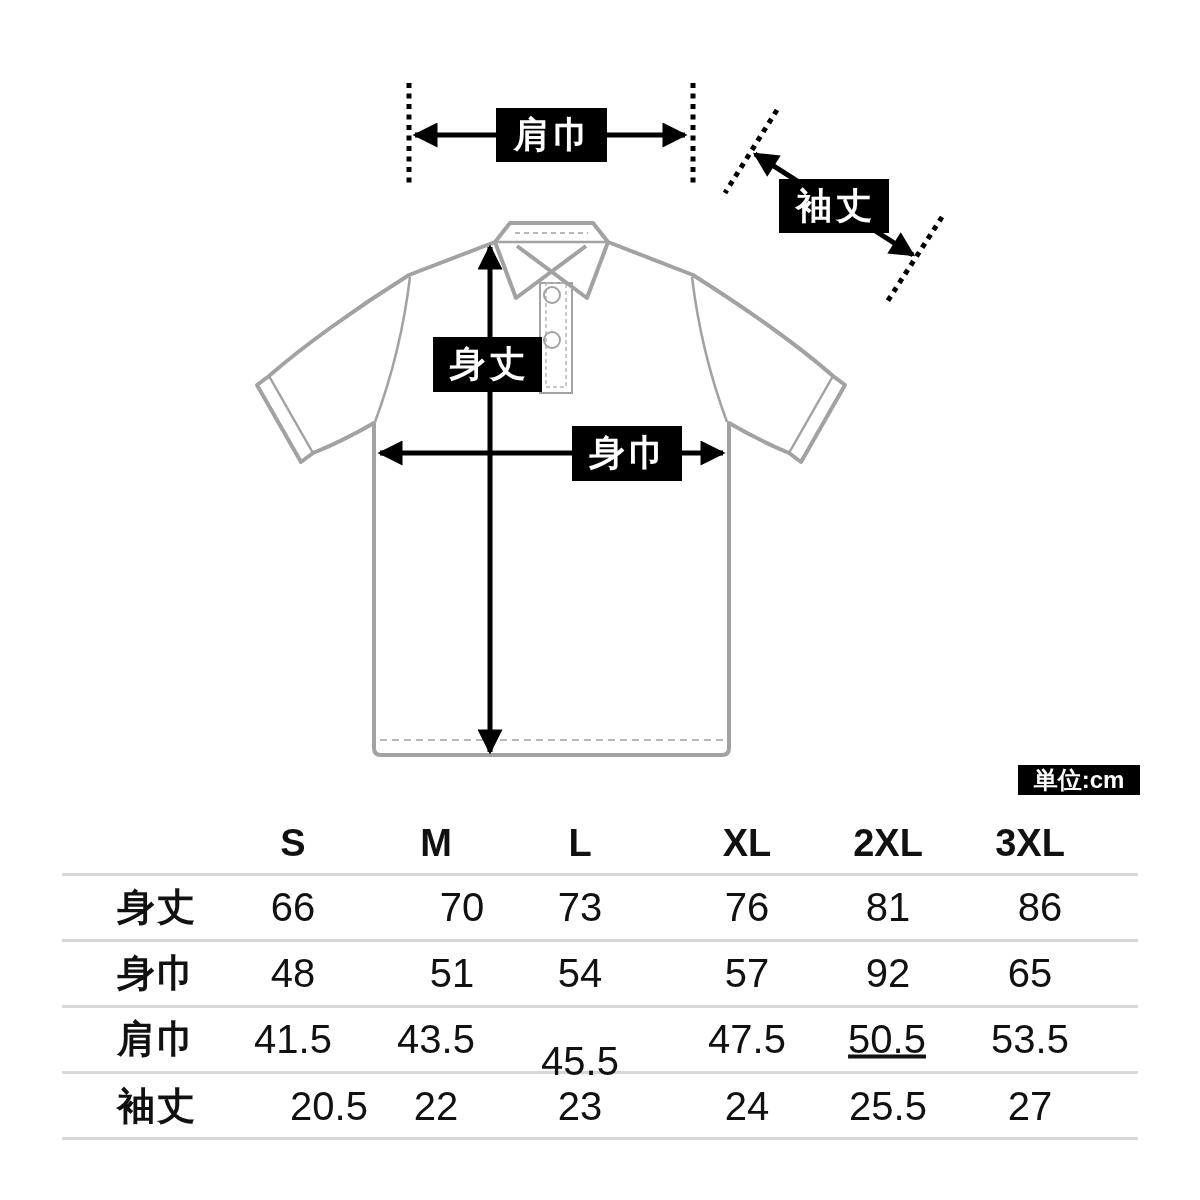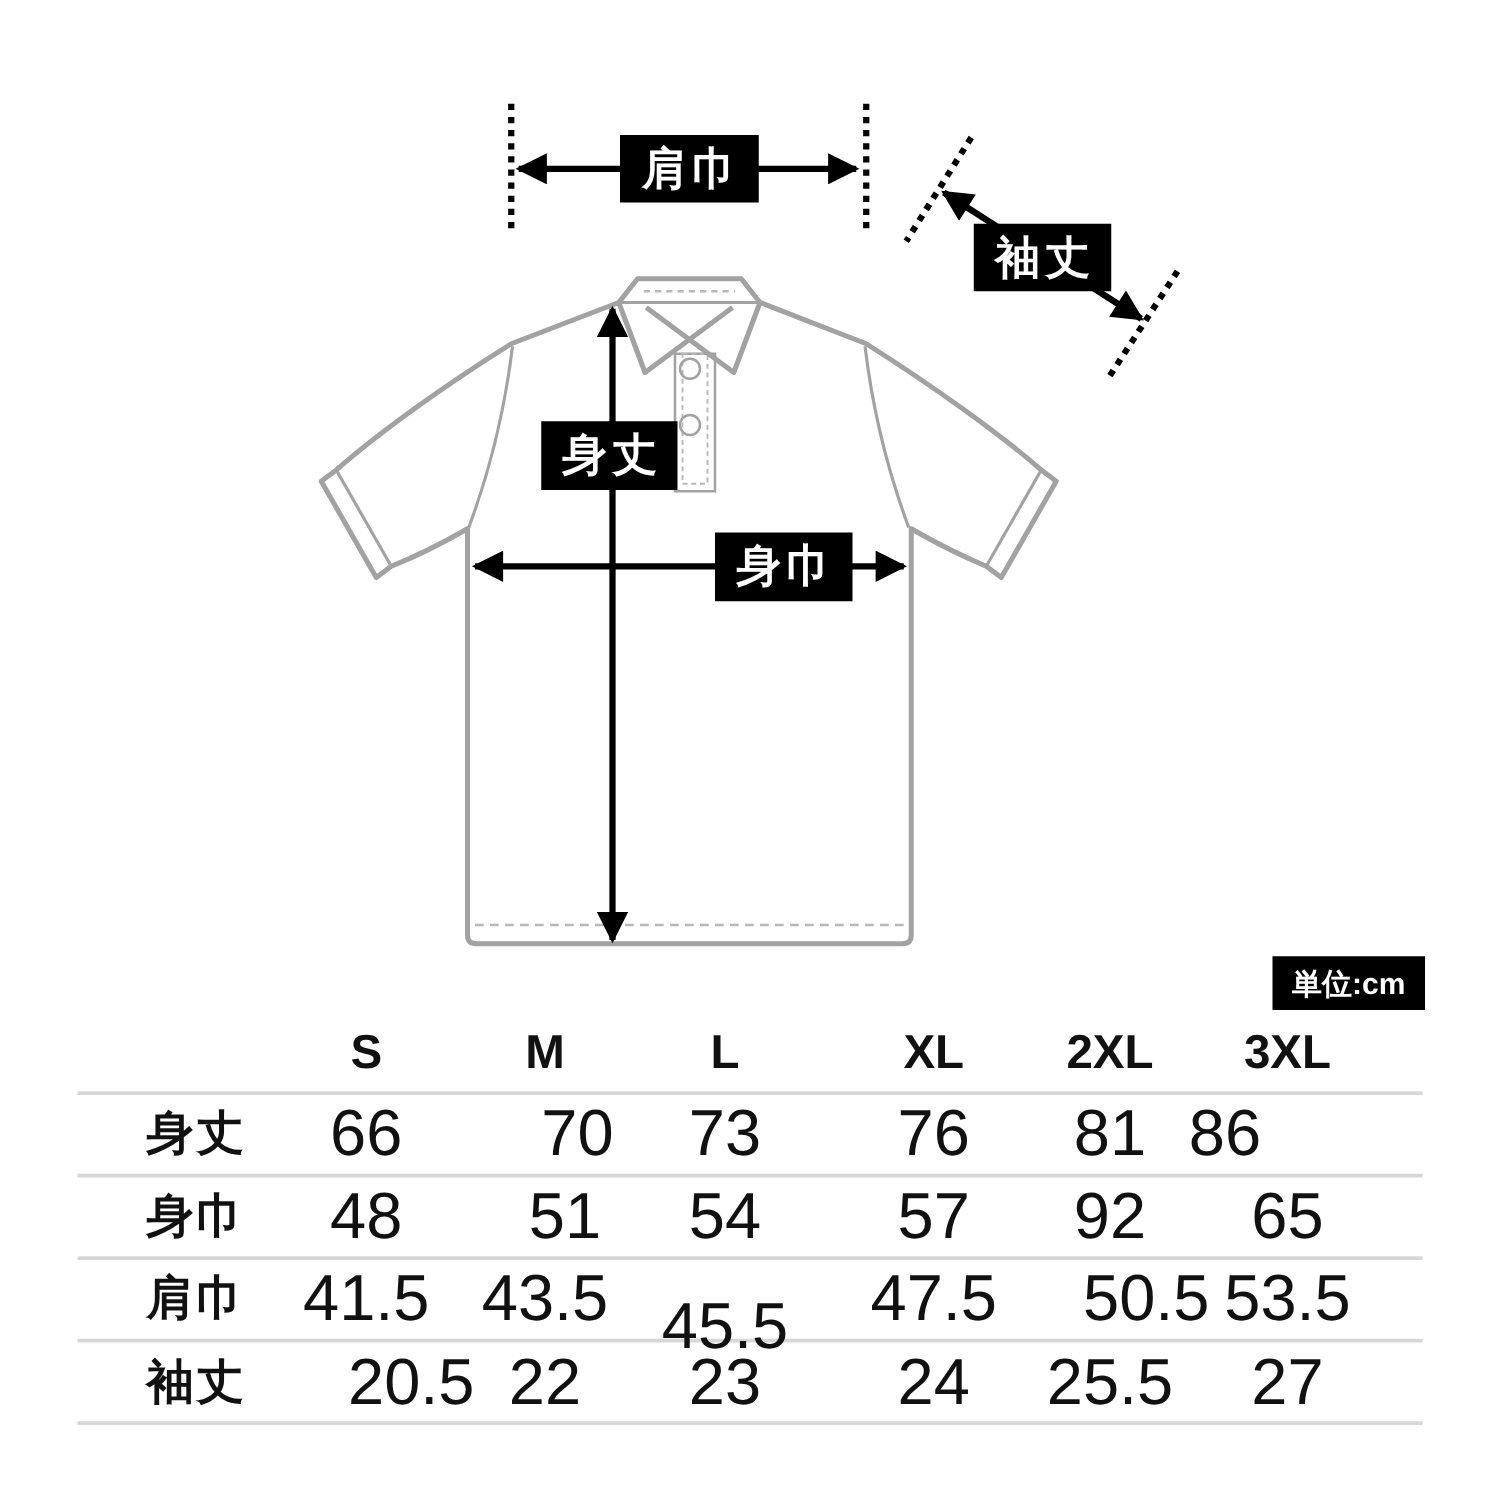--- a/index.html
+++ b/index.html
@@ -11,27 +11,27 @@
   body{background:var(--background);font-family:"Liberation Sans","DejaVu Sans",sans-serif;color:var(--text_color);}
   .stage{position:relative;width:1200px;height:1200px;background:var(--background);overflow:hidden;}
   .stage svg{position:absolute;left:0;top:0;}
   .mlabel{
     position:absolute;background:var(--label_bg);color:var(--label_text);
     display:flex;align-items:center;justify-content:center;
     font-size:36px;font-weight:bold;letter-spacing:4px;padding-left:4px;
     box-sizing:border-box;
   }
   .unitlabel{
-    position:absolute;left:1018px;top:765px;width:122px;height:43px;
+    position:absolute;left:1018px;top:765px;width:122px;height:30px;
     background:var(--label_bg);color:var(--label_text);
     display:flex;align-items:center;justify-content:center;
     font-size:24px;font-weight:bold;
   }
   .sep{position:absolute;left:62px;width:1076px;height:3px;background:var(--separator_gray);}
-  .cell{position:absolute;transform:translate(-50%,-50%);white-space:nowrap;font-size:52px;}
+  .cell{position:absolute;transform:translate(-50%,-50%);white-space:nowrap;font-size:40px;}
   .th{font-weight:bold;font-size:38px;}
   .rowlabel{font-weight:bold;font-size:38px;letter-spacing:2px;}
   
   .outline{fill:#ffffff;stroke:var(--outline_gray);stroke-width:4;stroke-linejoin:round;}
   .seam{fill:none;stroke:var(--outline_gray);stroke-width:2.5;}
   .seam-thin{fill:none;stroke:var(--outline_gray);stroke-width:2;}
   .dashdetail{fill:none;stroke:var(--detail_gray);stroke-width:2;stroke-dasharray:7 5;}
   .flap{fill:none;stroke:var(--outline_gray);stroke-width:4;stroke-linejoin:round;}
   .guide{stroke:#000;stroke-width:5;stroke-dasharray:5 5.5;fill:none;}
   .measure{stroke:#000;stroke-width:5;fill:none;}
@@ -113,36 +113,36 @@
     <div class="cell th" style="left:747px;top:843px;">XL</div>
     <div class="cell th" style="left:888px;top:843px;">2XL</div>
     <div class="cell th" style="left:1030px;top:843px;">3XL</div>
 
     <div class="cell rowlabel" style="left:157px;top:907px;">身丈</div>
     <div class="cell" style="left:293px;top:907px;">66</div>
     <div class="cell" style="left:416px;top:907px;margin-left:46px;">70</div>
     <div class="cell" style="left:580px;top:907px;">73</div>
     <div class="cell" style="left:747px;top:907px;">76</div>
     <div class="cell" style="left:888px;top:907px;">81</div>
-    <div class="cell" style="left:980px;top:907px;">86</div>
+    <div class="cell" style="left:1040px;top:907px;">86</div>
 
     <div class="cell rowlabel" style="left:157px;top:973px;">身巾</div>
     <div class="cell" style="left:293px;top:973px;">48</div>
     <div class="cell" style="left:436px;top:973px;margin-left:16px;">51</div>
     <div class="cell" style="left:580px;top:973px;">54</div>
     <div class="cell" style="left:747px;top:973px;">57</div>
     <div class="cell" style="left:888px;top:973px;">92</div>
     <div class="cell" style="left:1030px;top:973px;">65</div>
 
     <div class="cell rowlabel" style="left:157px;top:1039px;">肩巾</div>
     <div class="cell" style="left:293px;top:1039px;">41.5</div>
     <div class="cell" style="left:436px;top:1039px;">43.5</div>
     <div class="cell" style="left:580px;top:1039px;margin-top:22px;">45.5</div>
     <div class="cell" style="left:747px;top:1039px;">47.5</div>
-    <div class="cell" style="left:917px;top:1039px;">50.5</div>
+    <div class="cell" style="left:887px;top:1039px;text-decoration:underline;">50.5</div>
     <div class="cell" style="left:1030px;top:1039px;">53.5</div>
 
     <div class="cell rowlabel" style="left:157px;top:1106px;">袖丈</div>
     <div class="cell" style="left:293px;top:1106px;margin-left:36px;">20.5</div>
     <div class="cell" style="left:436px;top:1106px;">22</div>
     <div class="cell" style="left:580px;top:1106px;">23</div>
     <div class="cell" style="left:747px;top:1106px;">24</div>
     <div class="cell" style="left:888px;top:1106px;">25.5</div>
     <div class="cell" style="left:1030px;top:1106px;">27</div>
   </div>

